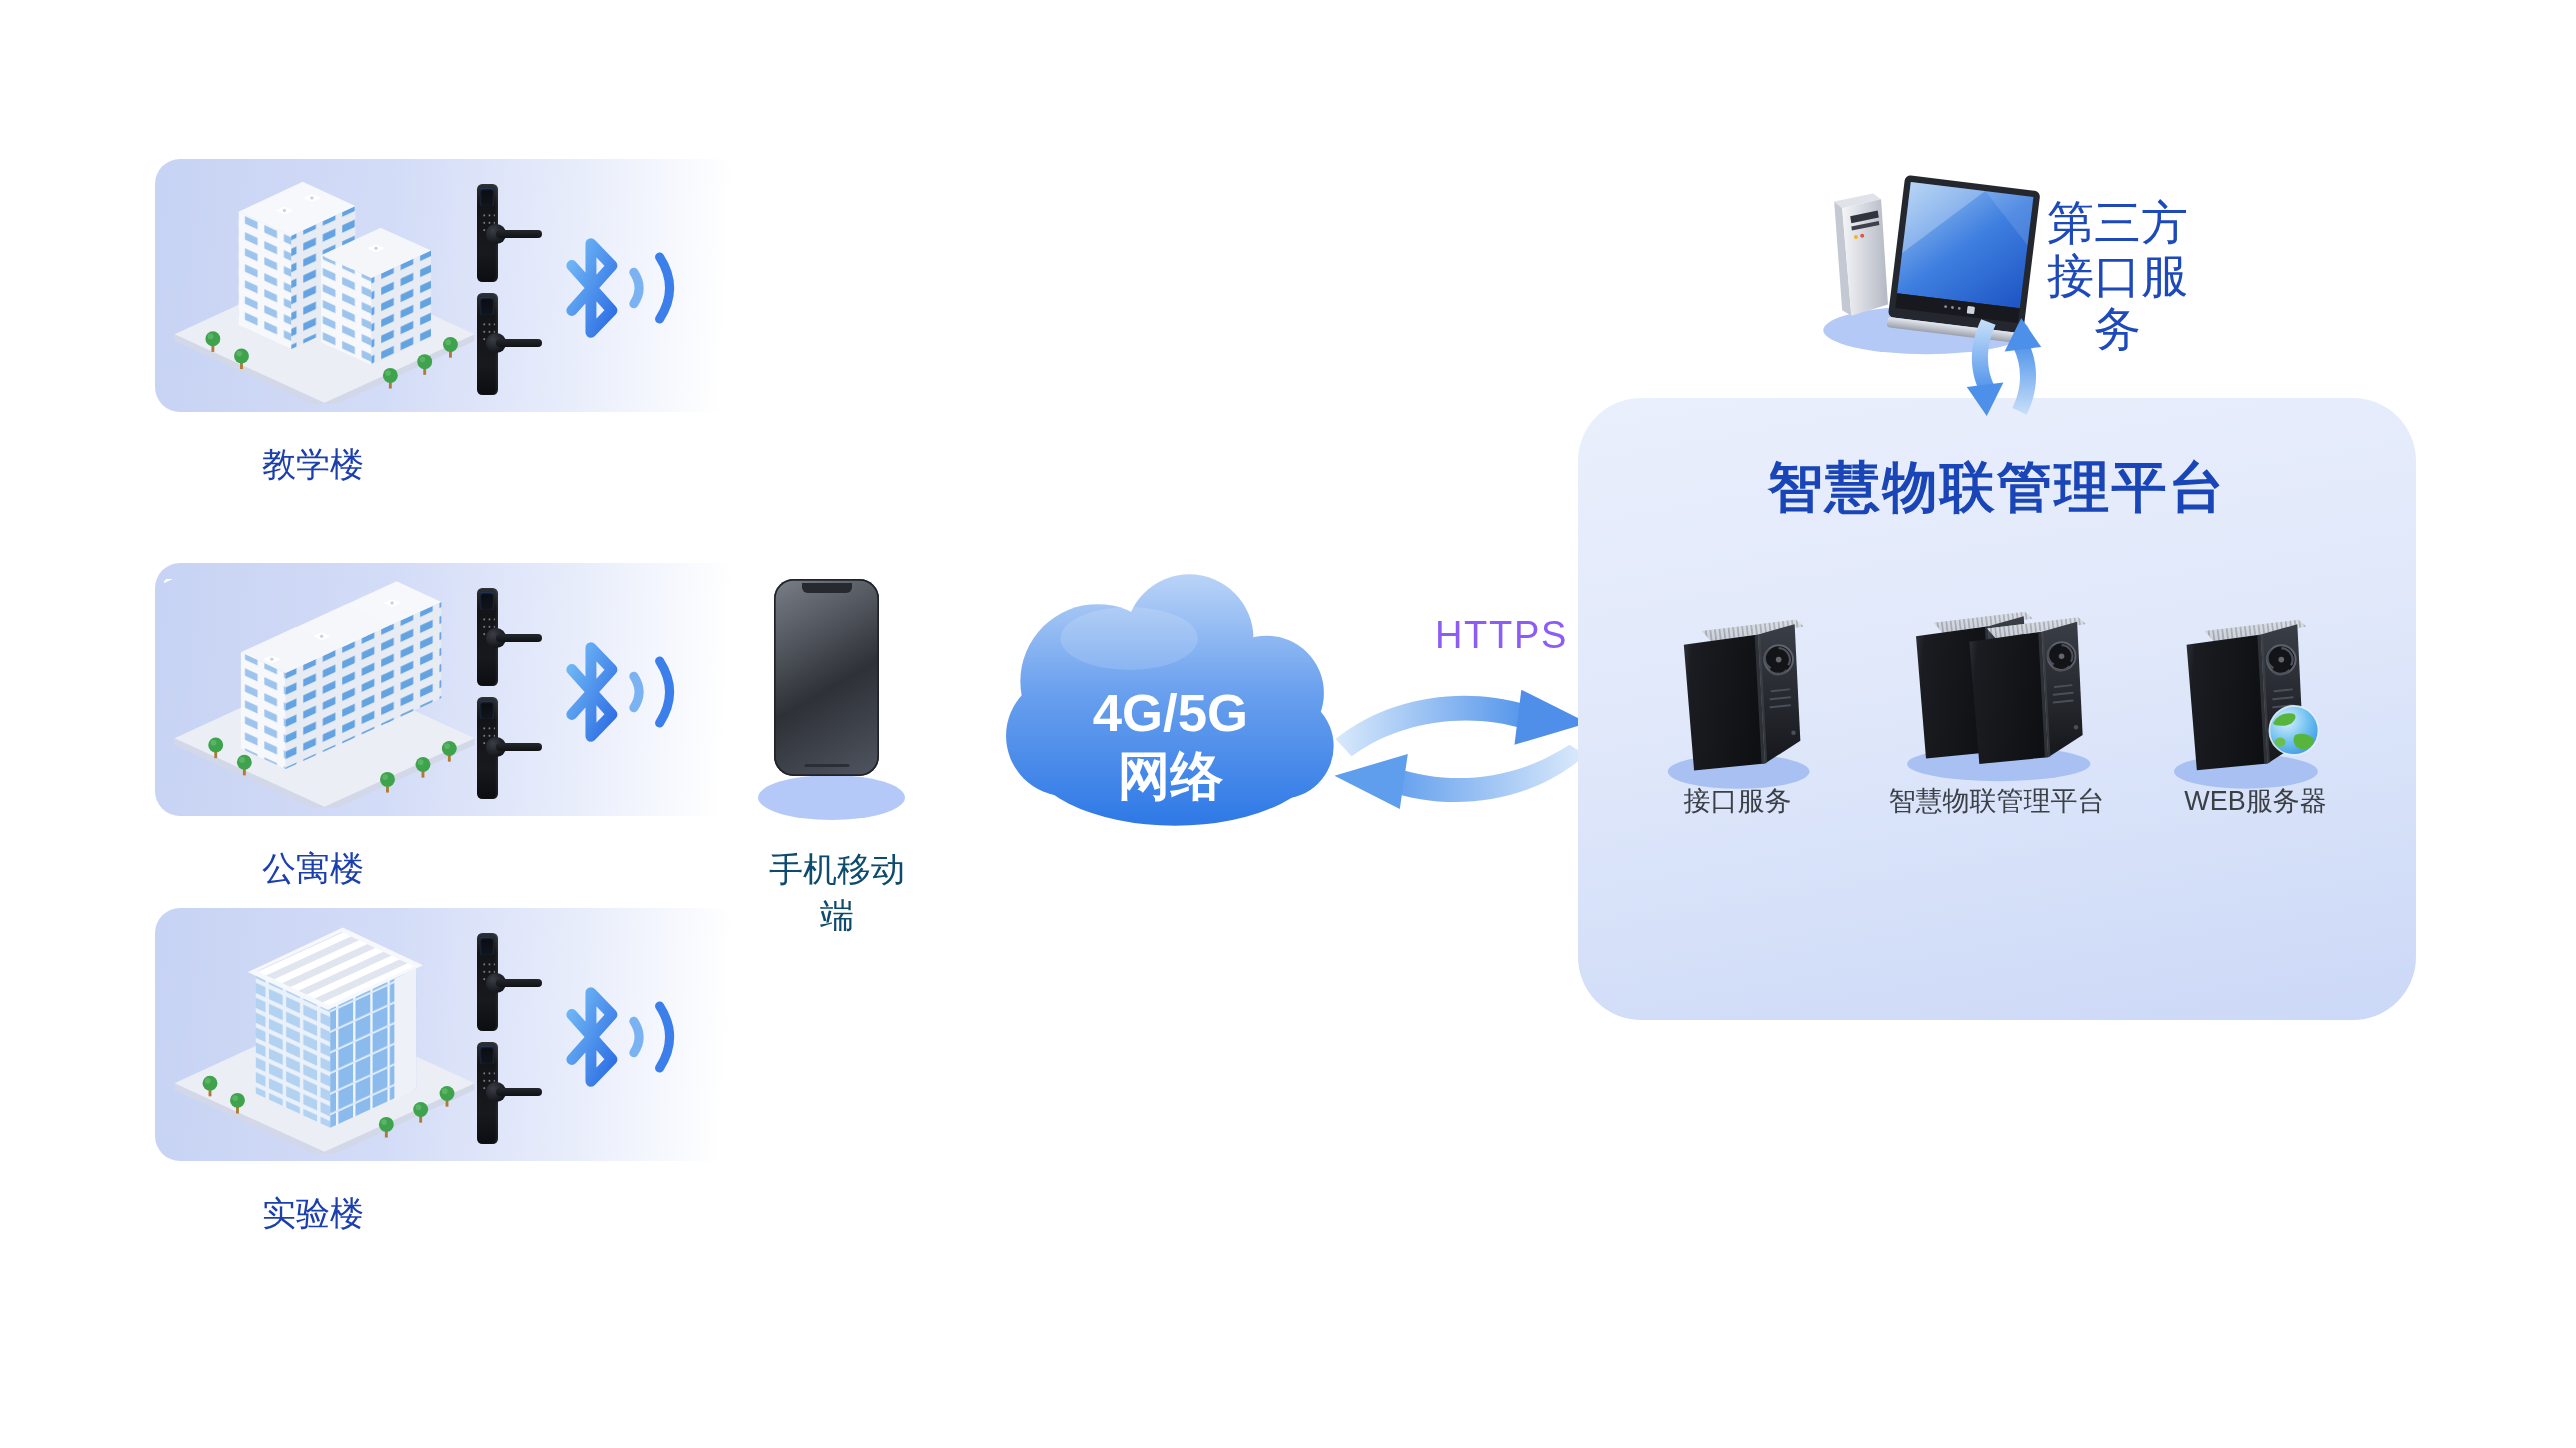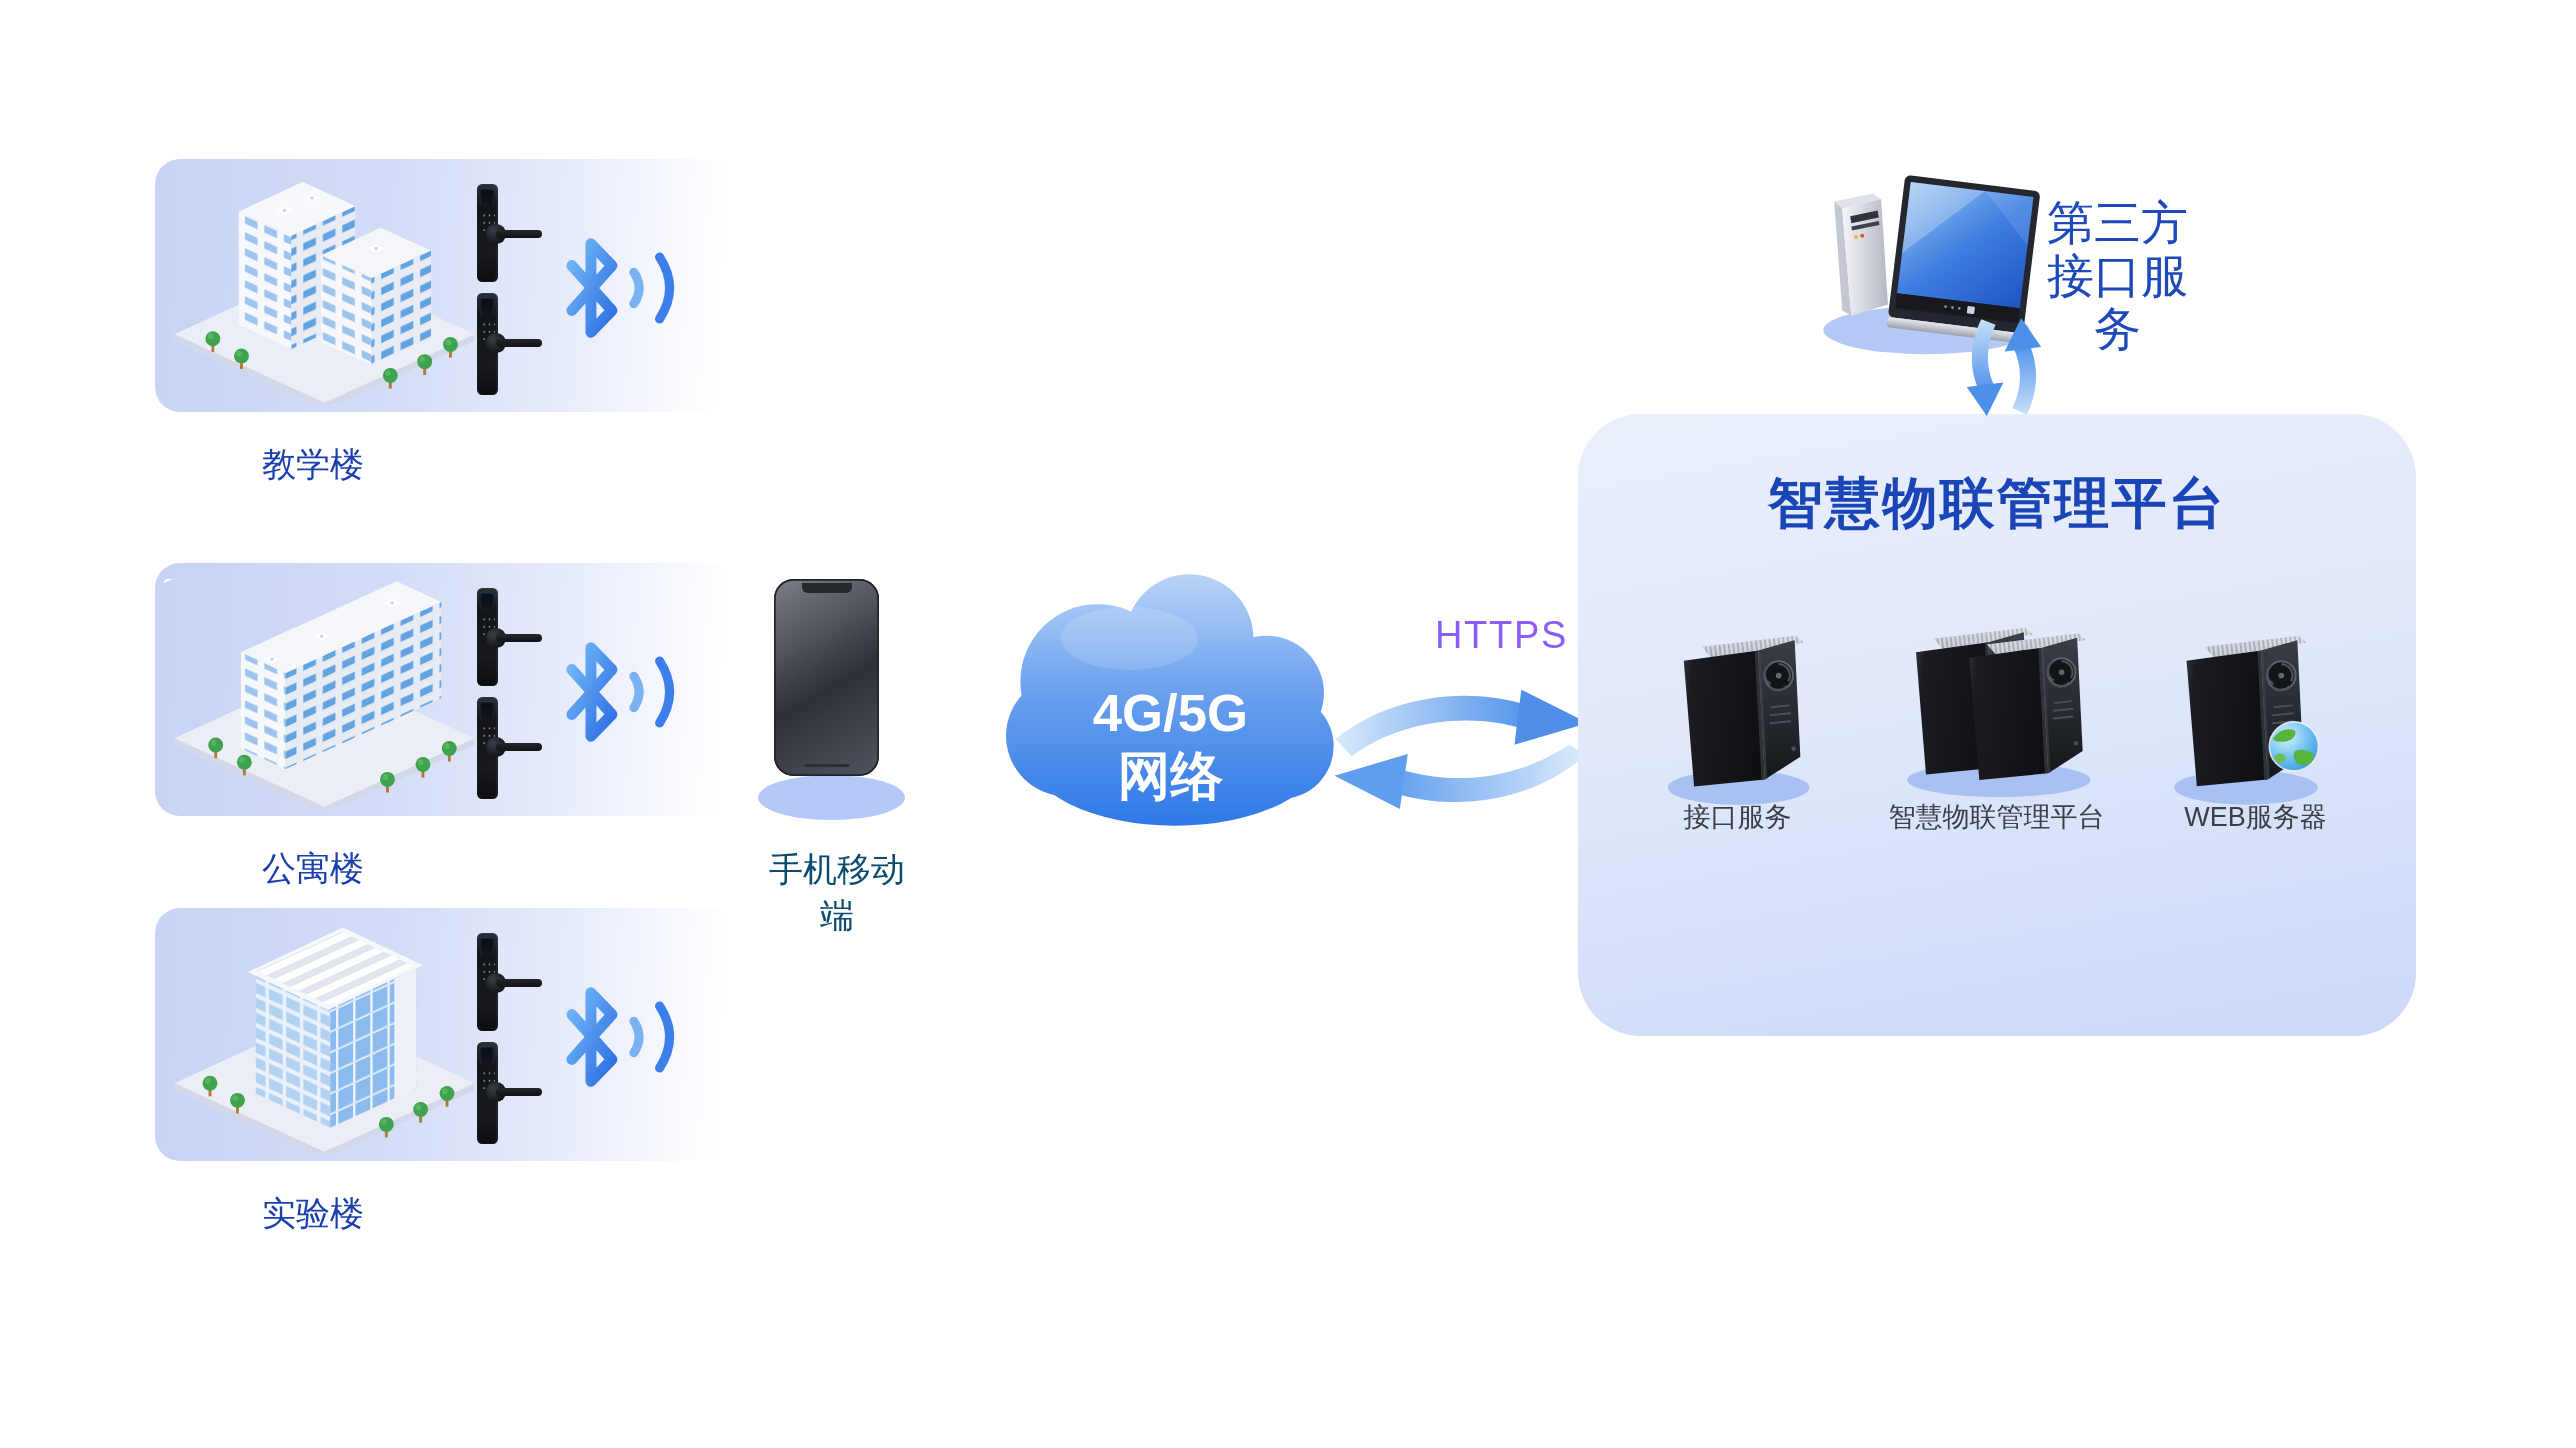--- a/index.html
+++ b/index.html
@@ -51,21 +51,21 @@
 
   
   .cloud{position:absolute;left:986px;top:564px;width:378px;height:275px;}
   .cloud text{font-family:"Liberation Sans","DejaVu Sans",sans-serif;}
   .https{position:absolute;left:1368px;top:614px;width:200px;text-align:right;
         font-size:38px;font-weight:500;color:#8b5cf6;letter-spacing:1.7px;}
   .harrows{position:absolute;left:1331px;top:669px;width:258px;height:155px;}
   .varrows{position:absolute;left:1961px;top:317px;width:86px;height:100px;}
 
   
-  .platform{position:absolute;left:1578px;top:414px;width:838px;height:622px;border-radius:63px;
+  .platform{position:absolute;left:1578px;top:398px;width:838px;height:622px;border-radius:63px;
         background:linear-gradient(170deg,#eaeffc 0%,#e0e8fa 45%,#cbd8f7 100%);}
   .platform-title{position:absolute;left:0;top:53px;width:100%;text-align:center;
         font-size:55px;font-weight:700;color:#1a45b6;letter-spacing:2.3px;}
   .srv{position:absolute;}
   .s1{left:85px;top:193px;width:149px;height:200px;}
   .s2{left:318px;top:189px;width:200px;height:195px;}
   .s3{left:588px;top:193px;width:177px;height:200px;}
   .srv-label{position:absolute;top:385px;width:263px;text-align:center;
         font-size:27px;font-weight:500;color:#3b4047;}
   .sl1{left:28px}.sl2{left:287px}.sl3{left:546px}

